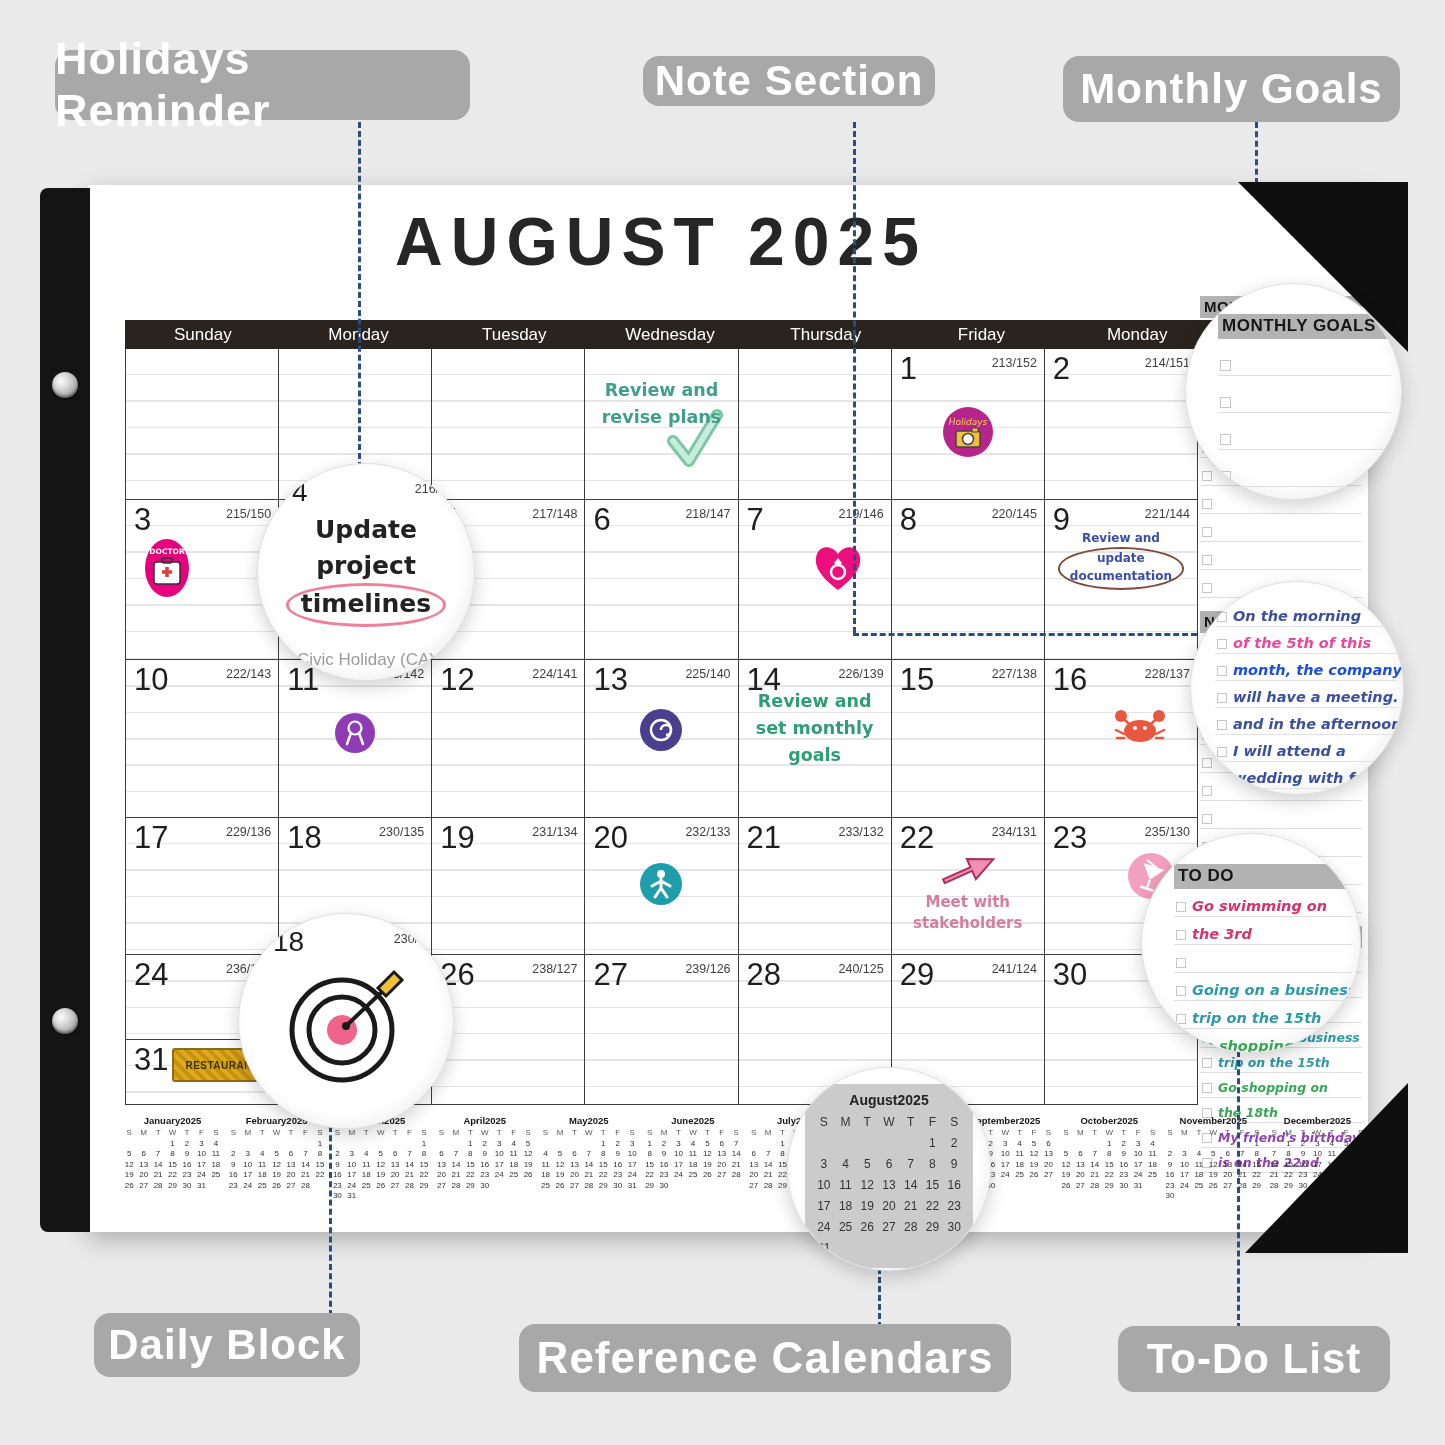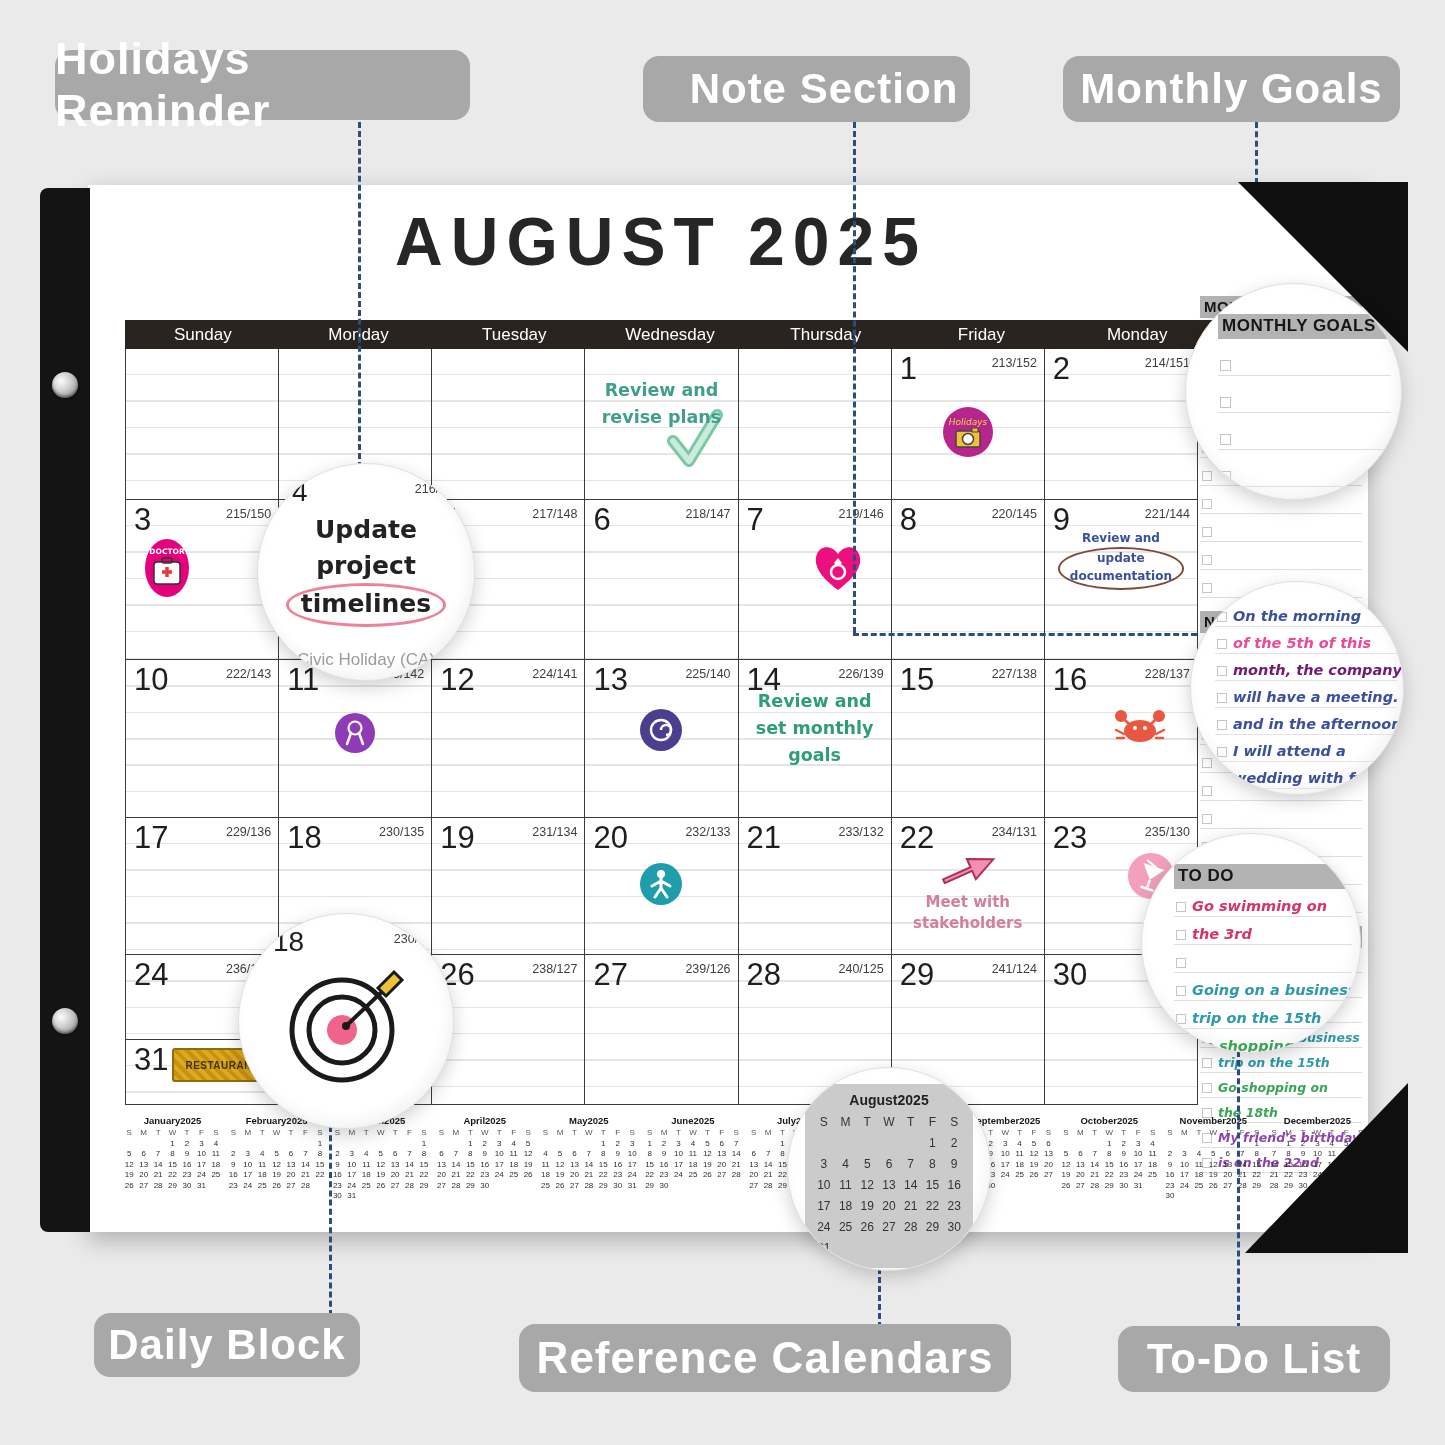--- a/index.html
+++ b/index.html
@@ -2,21 +2,21 @@
 <html><head>
 <meta charset="utf-8">
 <style>
   html,body{margin:0;padding:0;}
   body{width:1445px;height:1445px;background:#eaeaea;font-family:"Liberation Sans",sans-serif;position:relative;overflow:hidden;}
   .scene{position:absolute;inset:0;}
 
   
   .pill{position:absolute;background:#a8a8a8;border-radius:16px;color:#fff;font-weight:bold;display:flex;align-items:center;justify-content:center;z-index:9;letter-spacing:1px;}
   #pill-holidays{left:55px;top:50px;width:415px;height:70px;font-size:45px;}
-  #pill-note{left:643px;top:56px;width:292px;height:66px;font-size:42px;padding-left:35px;}
+  #pill-note{left:643px;top:56px;width:292px;height:50px;font-size:42px;}
   #pill-goals{left:1063px;top:56px;width:337px;height:66px;font-size:42px;}
   #pill-daily{left:94px;top:1313px;width:266px;height:64px;font-size:42px;}
   #pill-ref{left:519px;top:1324px;width:492px;height:68px;font-size:44px;}
   #pill-todo{left:1118px;top:1326px;width:272px;height:66px;font-size:42px;}
 
   
   .dash-v{position:absolute;width:0;border-left:3px dashed #2d4d7f;z-index:4;}
   .dash-h{position:absolute;height:0;border-top:3px dashed #2d4d7f;z-index:4;}
   #dash-holidays{left:358px;top:122px;height:346px;}
   #dash-note-v{left:853px;top:122px;height:511px;}
@@ -1110,21 +1110,21 @@
         <div class="prow">
           <span class="pcheck"></span>
           <span class="ptext" style="color: rgb(58, 79, 158);">On the morning</span>
         </div>
         <div class="prow">
           <span class="pcheck"></span>
           <span class="ptext" style="color: #ec4899;">of the 5th of this</span>
         </div>
         <div class="prow">
           <span class="pcheck"></span>
-          <span class="ptext" style="color: #701a75;">month, the company</span>
+          <span class="ptext" style="color: #1d4ed8;">month, the company</span>
         </div>
         <div class="prow">
           <span class="pcheck"></span>
           <span class="ptext" style="color: rgb(58, 79, 158);">will have a meeting.</span>
         </div>
         <div class="prow">
           <span class="pcheck"></span>
           <span class="ptext" style="color: rgb(58, 79, 158);">and in the afternoon</span>
         </div>
         <div class="prow">

